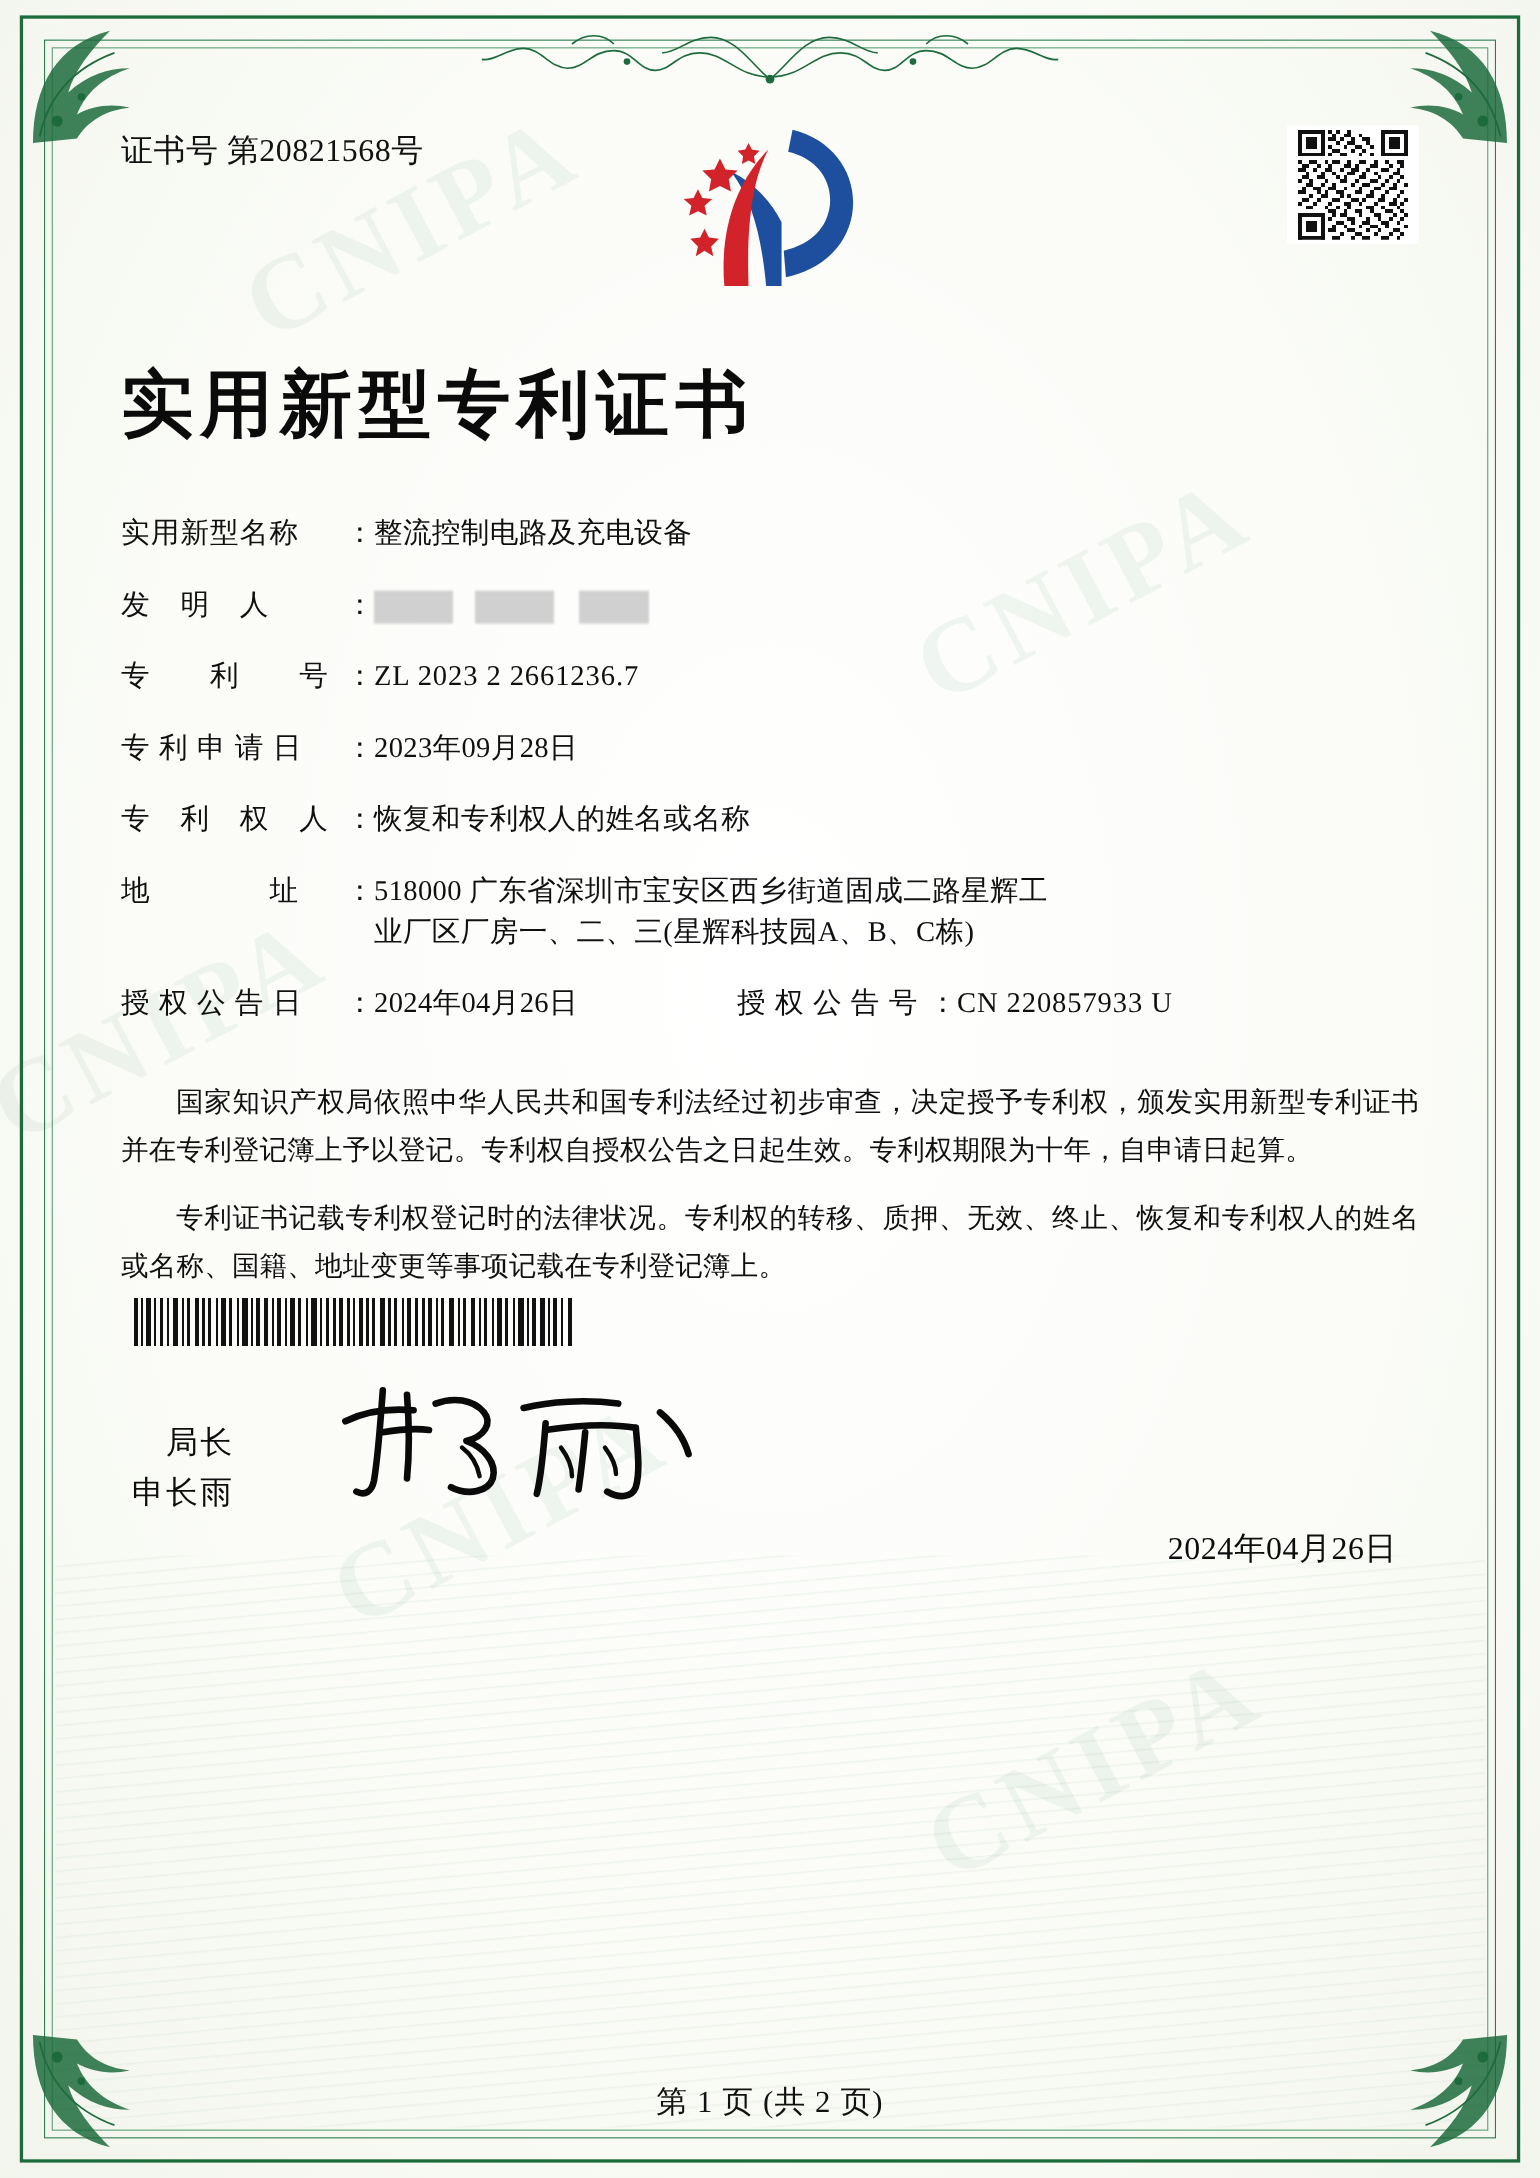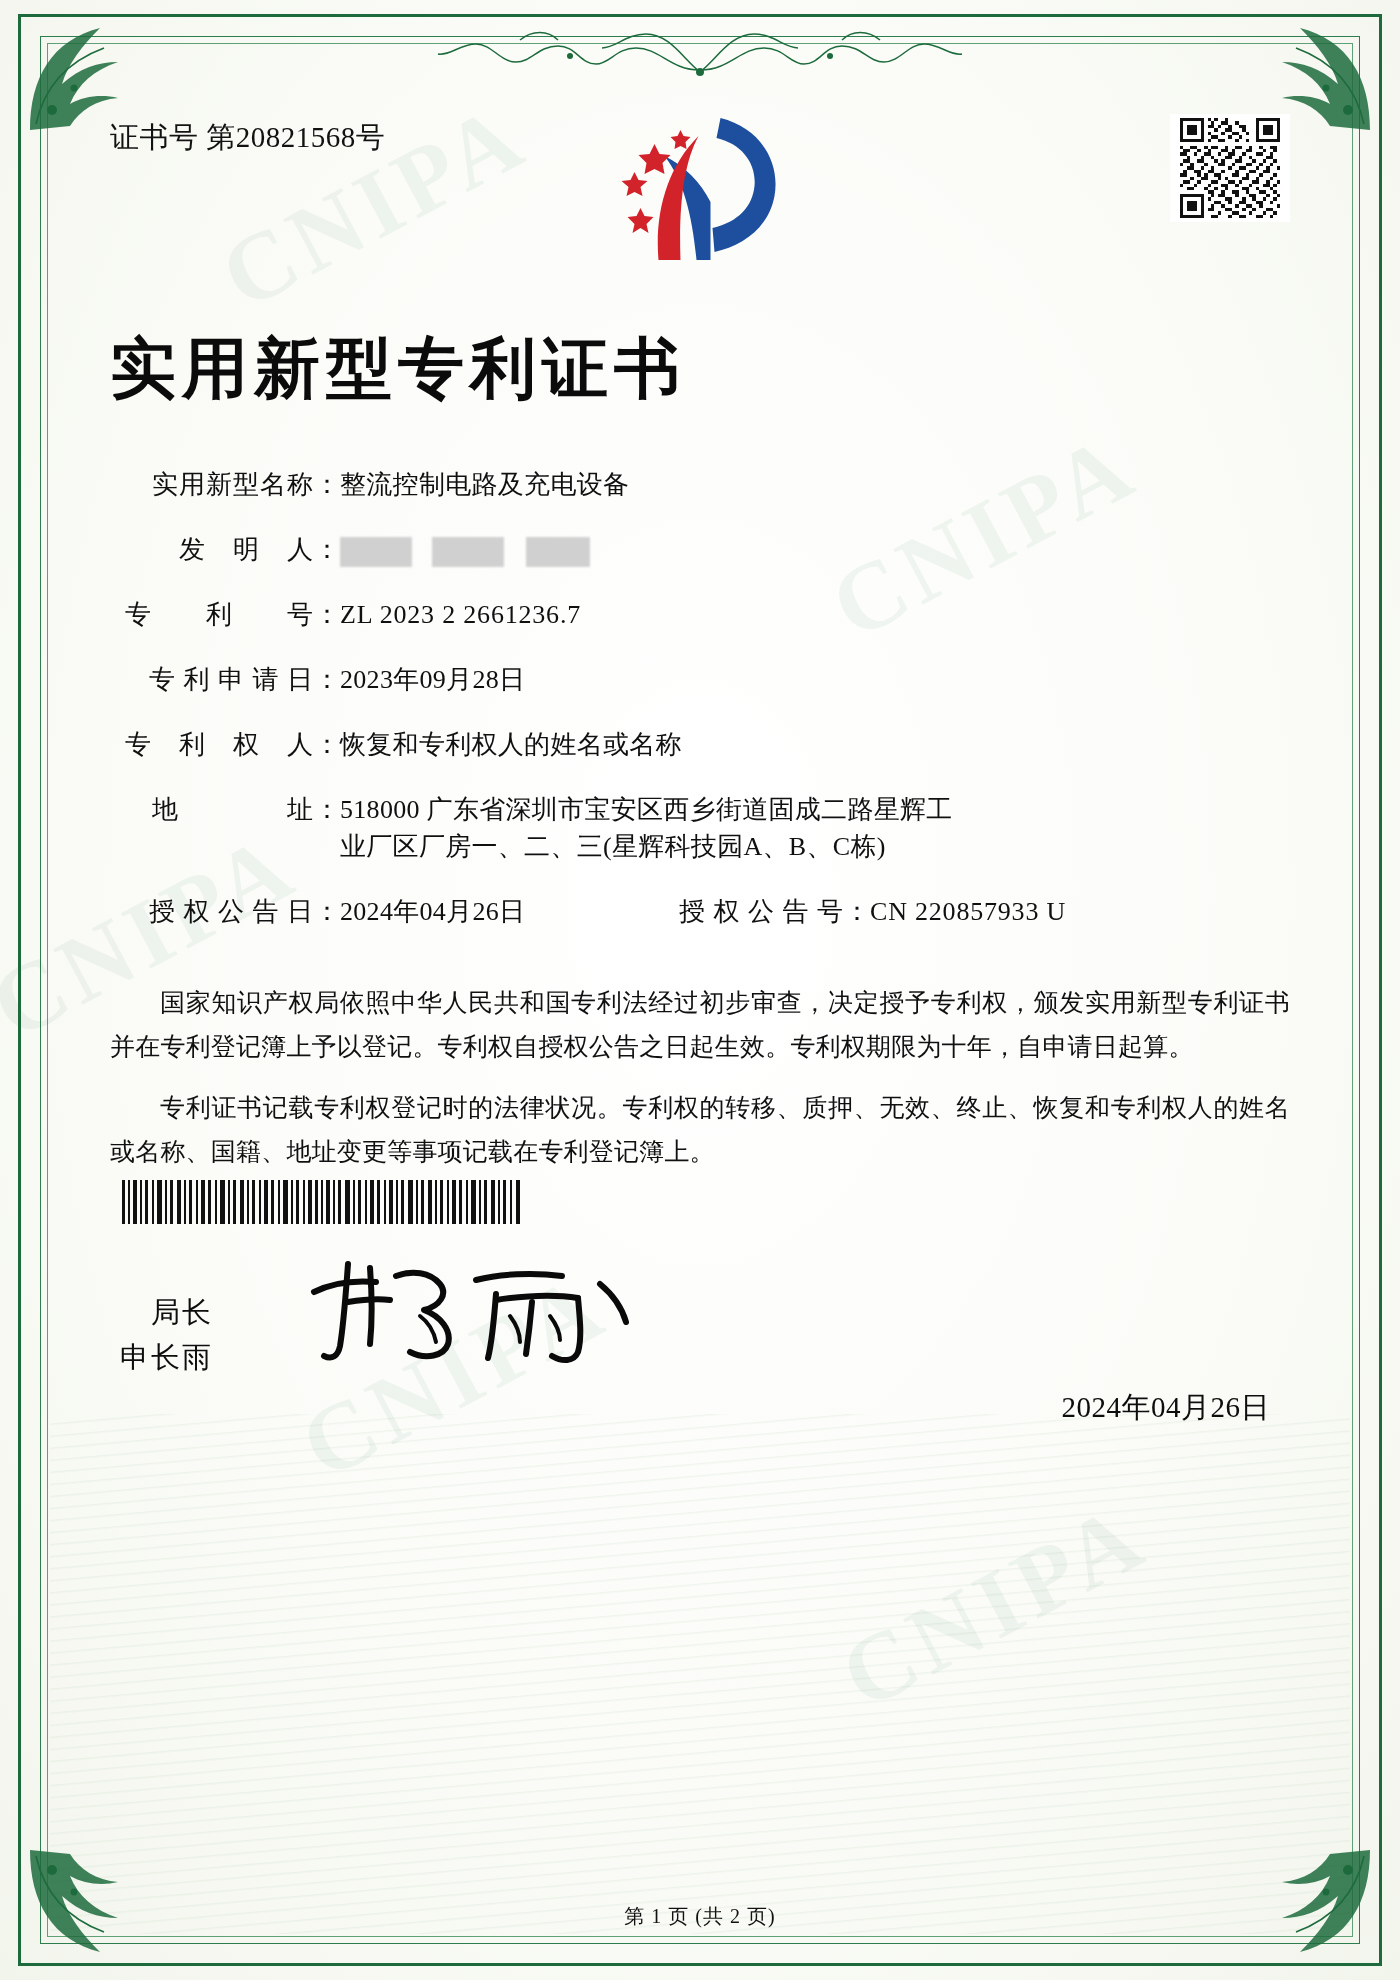--- a/index.html
+++ b/index.html
@@ -164,21 +164,21 @@
     line-height: 1.42;
   }
   .lbl {
     width: 230px;
     flex: none;
     letter-spacing: 1px;
     white-space: nowrap;
   }
   .lbl.spread {
     display: flex;
-    justify-content: flex-end;
+    justify-content: space-between;
   }
   .lbl .colon { letter-spacing: 0; }
   .val {
     flex: 1;
     letter-spacing: .3px;
   }
   .val.latin {
     font-family: "Liberation Serif", serif;
     letter-spacing: .8px;
   }
@@ -257,21 +257,21 @@
     font-size: 29px;
     color: #0d0d0d;
     letter-spacing: .5px;
   }
 
   .footer {
     position: absolute;
     left: 0; right: 0;
     bottom: -10px;
     text-align: center;
-    font-size: 20px;
+    font-size: 28px;
     color: #111;
     letter-spacing: 1px;
   }
 </style>
 </head>
 <body>
 
 <div class="page">
 
   <div class="border-outer"></div>

